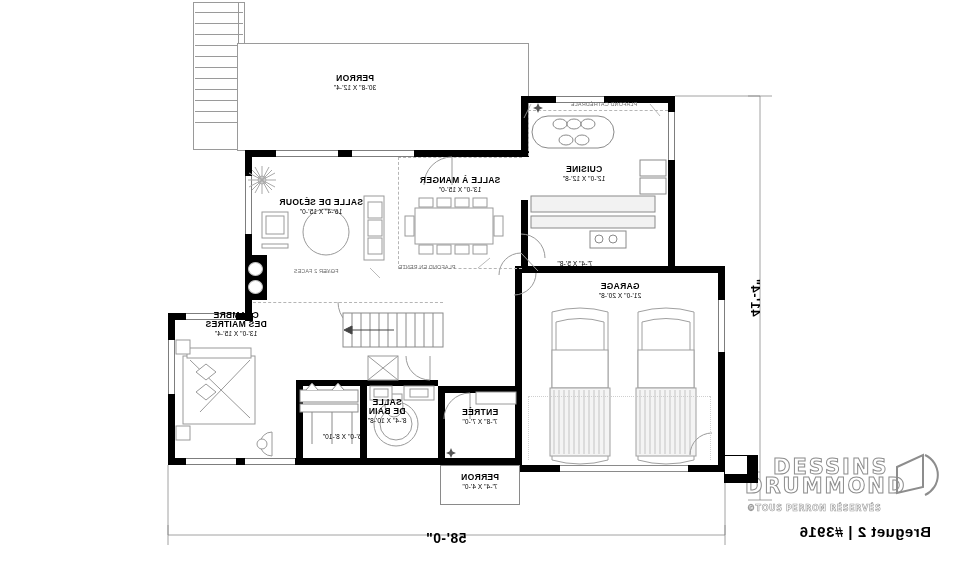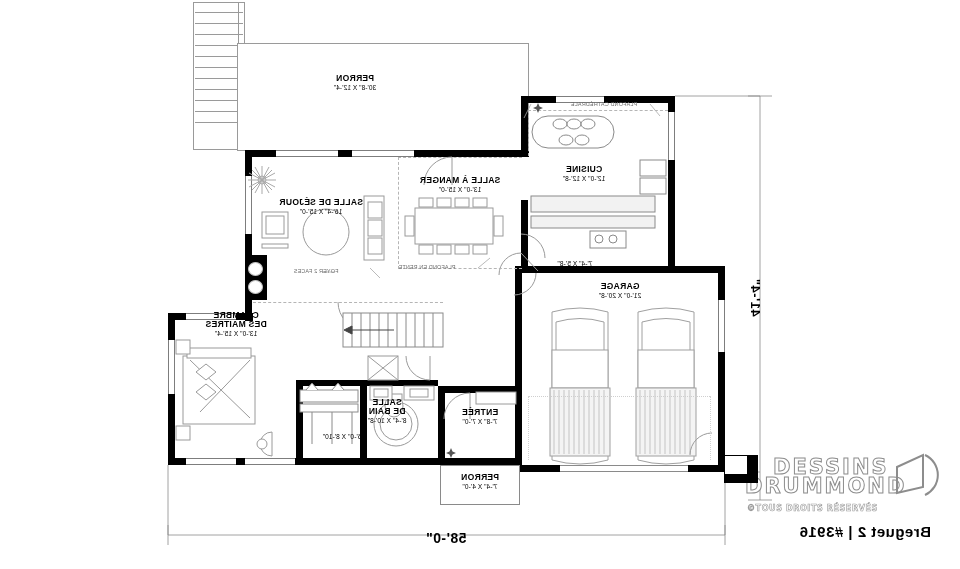--- a/index.html
+++ b/index.html
@@ -407,21 +407,21 @@
   <div class="dimv" style="left:755px;top:290px;width:60px;text-align:center;margin-left:-30px;">41'-4"</div>
 
   <div id="logo">
     <div style="position:absolute;left:28px;top:0;">
       <span class="lg1">DESSINS</span>
     </div>
     <div style="position:absolute;left:0px;top:19px;">
       <span class="lg2">DRUMMOND</span>
     </div>
     <div style="position:absolute;left:2px;top:42px;">
-      <span class="lg3">©TOUS DROITS RÉSERVÉS</span>
+      <span class="lg3">©TOUS PERRON RÉSERVÉS</span>
     </div>
     <svg style="position:absolute;left:150px;top:-2px;" width="62" height="48">
       <path d="M2,40 L2,14 L28,2 L28,34 Z" fill="none" stroke="#8d8d8d" stroke-width="2"></path>
       <path d="M30,2 a22,22 0 0 1 0,40" fill="none" stroke="#8d8d8d" stroke-width="2"></path>
     </svg>
   </div>
 
   <div class="abs" style="left:724px;top:455px;width:34px;height:28px;background:#000;"></div>
   <div class="abs" style="left:724px;top:455px;width:24px;height:20px;background:#fff;border:1px solid #000;"></div>
 

